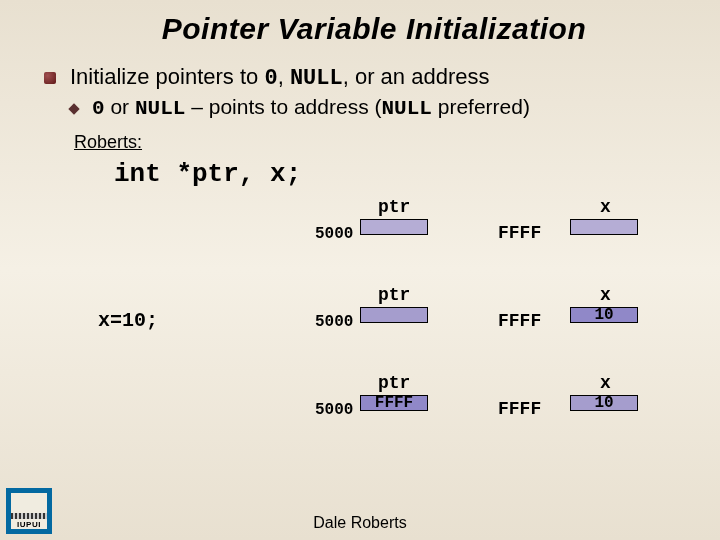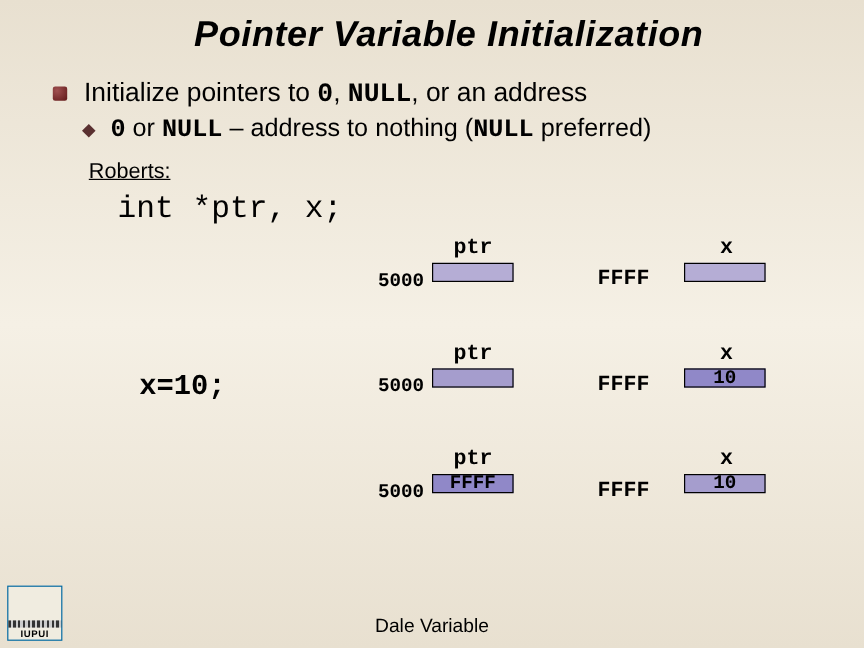--- a/index.html
+++ b/index.html
@@ -37,29 +37,29 @@
   .code-inline {
     font-family: "Courier New", monospace;
     font-weight: bold;
   }
   .example-label {
     font-size: 18px; text-decoration: underline;
     margin: 12px 0 6px 4px;
   }
   .code-line {
     font-family: "Courier New", monospace;
-    font-weight: normal; font-size: 26px;
-    margin-left: 28px;
+    font-weight: bold; font-size: 26px;
+    margin-left: 44px;
   }
   .diagram-area { position: relative; padding: 6px 0 0 0; min-height: 280px; }
   .d-row { position: relative; height: 86px; }
   .code-stmt {
-    position: absolute; left: 46px; top: 28px;
+    position: absolute; left: 28px; top: 28px;
     font-family: "Courier New", monospace;
-    font-weight: bold; font-size: 24px;
+    font-weight: bold; font-size: 20px;
   }
   .box {
     position: absolute; width: 68px; height: 16px;
     border: 1px solid #000;
     background: #a59dcd;
     font-family: "Courier New", monospace;
     font-weight: bold; font-size: 16px;
     display: flex; align-items: center; justify-content: center;
   }
   .box.highlight { background: #9088c8; }
@@ -74,41 +74,41 @@
     font-family: "Courier New", monospace;
     font-weight: bold; font-size: 16px;
   }
   .footer {
     position: absolute; bottom: 8px; width: 100%;
     text-align: center; font-size: 16px;
   }
   .logo {
     position: absolute; left: 6px; bottom: 6px;
     width: 46px; height: 46px;
-    border: 1px solid #0369a1; background: #f0ece0;
+    border: 5px solid #0369a1; background: #f0ece0;
     font-size: 8px; text-align: center;
     display: flex; flex-direction: column; justify-content: flex-end;
   }
   .logo .bar { height: 6px; background: repeating-linear-gradient(90deg,#333,#333 2px,#ccc 2px,#ccc 4px); margin-bottom:1px;}
 </style>
 </head>
 <body>
 
 <div class="title">Pointer Variable Initialization</div>
 
 <div class="content">
 
   <div class="bullet-row">
     <span class="bullet1"></span>
     <span>Initialize pointers to </span><span class="code-inline">0</span><span>, </span><span class="code-inline">NULL</span><span>, or an address</span>
   </div>
 
   <div class="bullet-row sub">
     <span class="bullet2"></span>
-    <span class="code-inline">0</span><span> or </span><span class="code-inline">NULL</span><span> – address to nothing (</span><span class="code-inline">NULL</span><span> preferred)</span>
+    <span class="code-inline">0</span><span> or </span><span class="code-inline">NULL</span><span> – points to address (</span><span class="code-inline">NULL</span><span> preferred)</span>
   </div>
 
   <div class="example-label">Roberts:</div>
   <div class="code-line">int *ptr, x;</div>
 
   <div class="diagram-area">
 
     <div class="d-row">
       <span class="caption" style="left:308px; top:2px">ptr</span>
       <span class="addr" style="left:245px; top:30px">5000</span>
@@ -136,13 +136,13 @@
       <span class="caption" style="left:530px; top:6px">x</span>
       <div class="box" style="left:500px; top:28px">10</div>
     </div>
   </div>
 </div>
 
 <div class="logo">
   <div class="bar"></div>
   <div style="font-weight:bold;letter-spacing:0.5px">IUPUI</div>
 </div>
-<div class="footer">Dale Variable</div>
+<div class="footer">Dale Roberts</div>
 
 </body></html>

